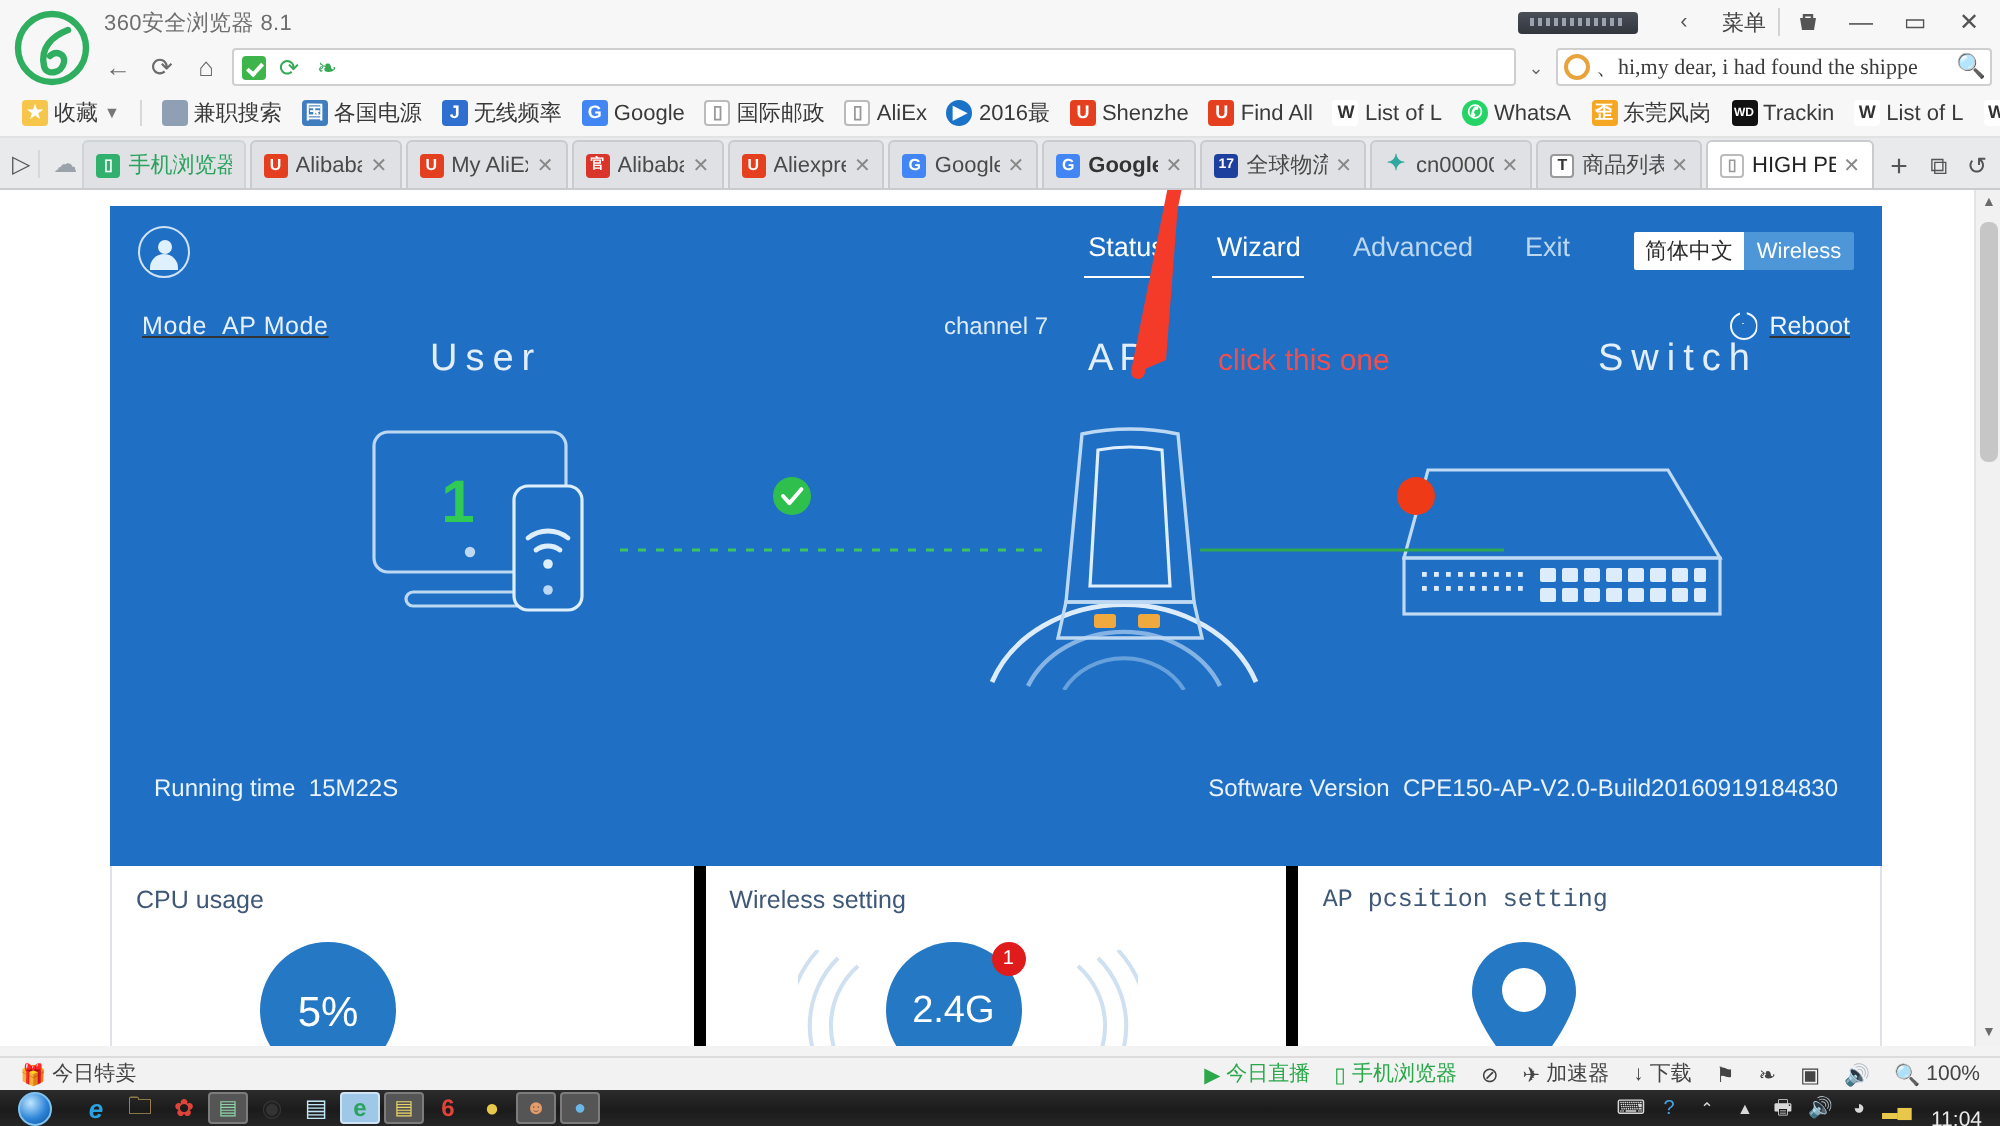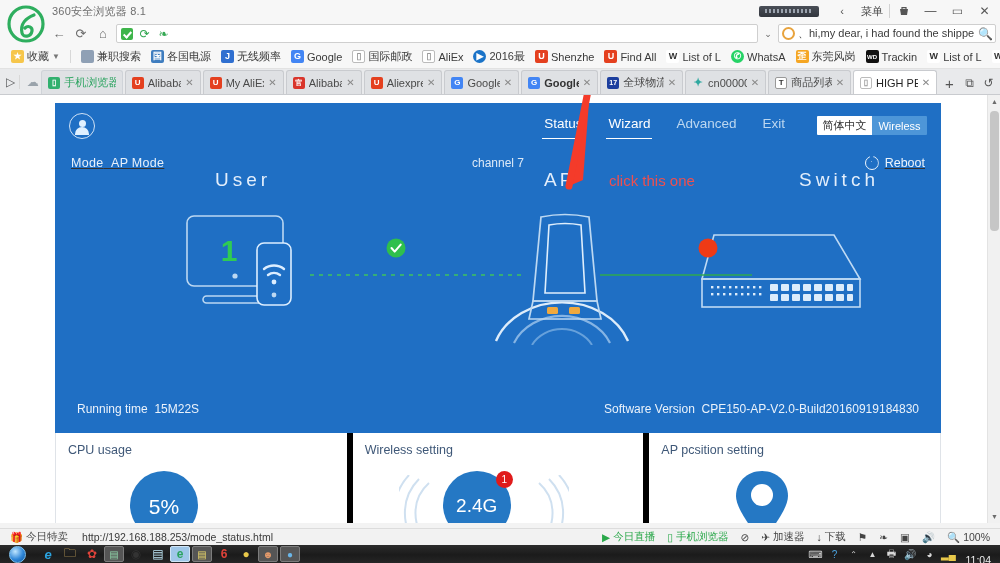--- a/index.html
+++ b/index.html
@@ -34,21 +34,21 @@
   .nav-ico { width:22px; height:20px; display:flex; align-items:center; justify-content:center; color:#6b6b6b; font-size:13px; }
   .urlbox { flex:1; height:19px; background:#fff; border:1px solid #cfcfcf; border-radius:2px;
             display:flex; align-items:center; padding:0 4px; margin:0 2px; }
   .shield { width:12px;height:12px;border-radius:2px;background:#3eb54a;position:relative;margin-right:5px;flex:none;}
   .shield:after{content:"";position:absolute;left:3.5px;top:2px;width:3px;height:6px;border:2px solid #fff;border-top:0;border-left:0;transform:rotate(42deg);}
   .url-txt { font-size:11.5px; color:#9b9b9b; white-space:nowrap; overflow:hidden; }
   .url-txt b { color:#333; font-weight:bold; }
   .url-right { display:flex; align-items:center; gap:6px; padding-right:3px; }
   .mini-ico { width:13px; height:13px; color:#34a853; font-size:12px; display:flex;align-items:center;justify-content:center;}
   .searchbox { width:218px; height:19px; background:#fff; border:1px solid #cfcfcf; border-radius:2px;
-               display:flex; align-items:center; padding:0 3px; margin-left:2px; }
+               display:flex; align-items:center; padding:0 3px; margin-left:2px;font-family:Liberation Serif, serif; }
   .s-logo { width:13px;height:13px;border-radius:50%;border:2px solid #e8a33d;flex:none;margin-right:3px;}
   .s-txt { flex:1; font-size:11px; color:#3b3b3b; white-space:nowrap; overflow:hidden; }
   .caret-btn { width:16px;height:19px;display:flex;align-items:center;justify-content:center;color:#666;font-size:9px;}
 
   
   .bookmarks { height:24px; display:flex; align-items:center; padding:0 4px 0 6px; background:#f7f7f7;
                border-bottom:1px solid #e2e2e2; overflow:hidden; white-space:nowrap; }
   .bm { display:flex; align-items:center; gap:3px; padding:0 5px; height:20px; font-size:11px; color:#3a3a3a; flex:none; }
   .bm .fi { width:13px;height:13px;border-radius:2px;flex:none;display:flex;align-items:center;justify-content:center;
             font-size:9px;color:#fff;font-weight:bold;line-height:1;overflow:hidden;}
@@ -102,28 +102,28 @@
 
   .waves { position:absolute; left:437px; top:182px; width:140px; height:60px; }
   .diagram { position:relative; height:210px; }
   .node-label { position:absolute; font-size:19px; letter-spacing:4px; color:#e3eefb; }
   .lbl-user { left:160px; top:-9px; }
   .lbl-ap   { left:489px; top:-9px; letter-spacing:3px; }
   .lbl-switch{ left:744px; top:-9px; }
 
   .annot { position:absolute; left:554px; top:-6px; font-size:15px; color:#ef4f4f; white-space:nowrap; }
 
-  .info-row { position:absolute; left:0; right:0; bottom:12px; height:24px; display:flex; align-items:center;
+  .info-row { position:absolute; left:0; right:0; bottom:27px; height:24px; display:flex; align-items:center;
               padding:0 22px; font-size:12px; color:#eaf2fb; }
   .info-right { margin-left:auto; }
 
   
   .cards { display:flex; background:#fff; border:1px solid #dfe3e8; border-top:none; height:95px; }
   .card { flex:1; border-right:6px solid #000000; position:relative; padding:10px 0 0 12px; overflow:hidden; }
-  .card:last-child { border-right:none; }
+  .card:last-child { border-right:none;font-family:Liberation Mono, monospace; }
   .card-title { font-size:12.5px; color:#3f5878; }
   .blob { position:absolute; background:#2578c4; border-radius:50%; }
   .blob-txt { position:absolute; color:#fff; }
   .dot-badge { position:absolute; width:17px;height:17px;border-radius:50%;background:#e01b1b;color:#fff;
                font-size:10px; display:flex;align-items:center;justify-content:center; }
 
   
   .statusbar { position:absolute; left:0; bottom:0; width:1000px; height:17px; background:#f2f2f2;
                border-top:1px solid #dcdcdc; display:flex; align-items:center; padding:0 4px; font-size:10.5px; color:#444; }
   .sb-item { display:flex; align-items:center; gap:3px; padding:0 6px; white-space:nowrap; }
@@ -516,21 +516,20 @@
       <div class="sb-thumb"></div>
       <div class="sb-dn">▼</div>
     </div>
   </div>
 
   <div class="statusbar">
     <div class="sb-item">
       <span style="color:#e87b7b;">🎁</span>
       <span>今日特卖</span>
     </div>
-    <div class="sb-url">http://192.168.188.253/mode_status.html</div>
     <div class="sb-right">
       <div class="sb-item green">
         <span>▶</span>
         <span>今日直播</span>
       </div>
       <div class="sb-item green">
         <span>▯</span>
         <span>手机浏览器</span>
       </div>
       <div class="sb-item">⊘</div>

